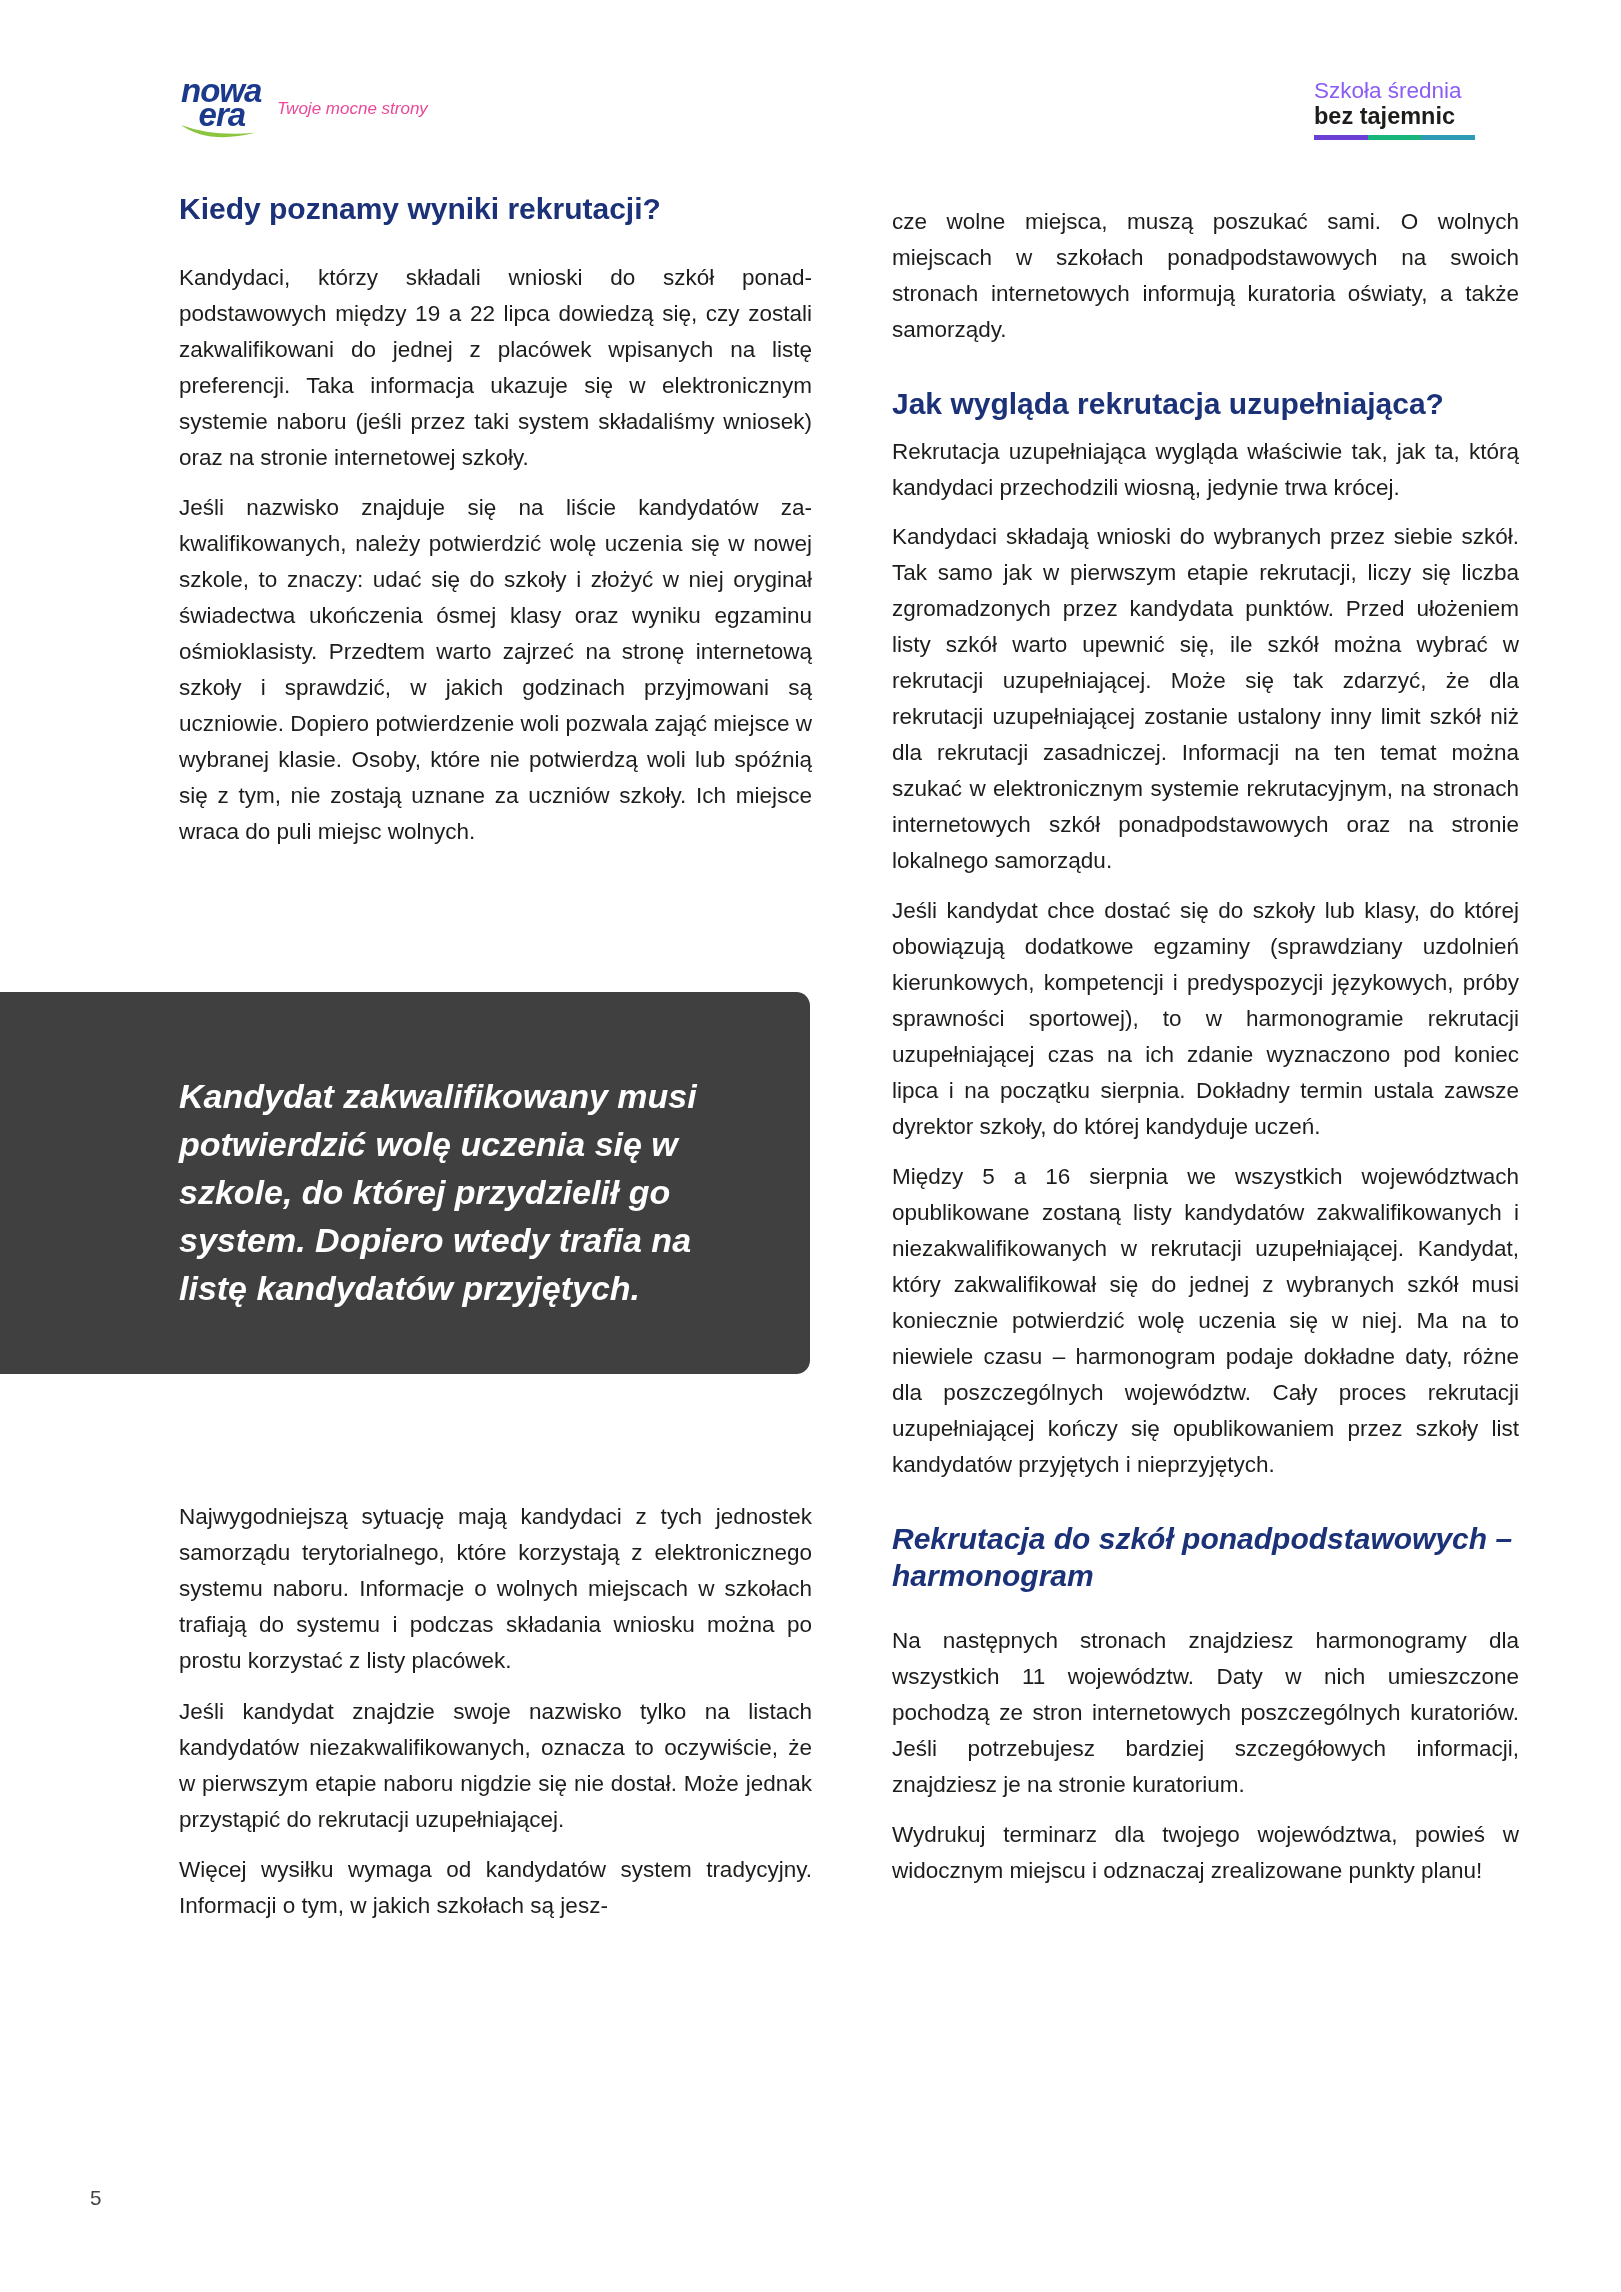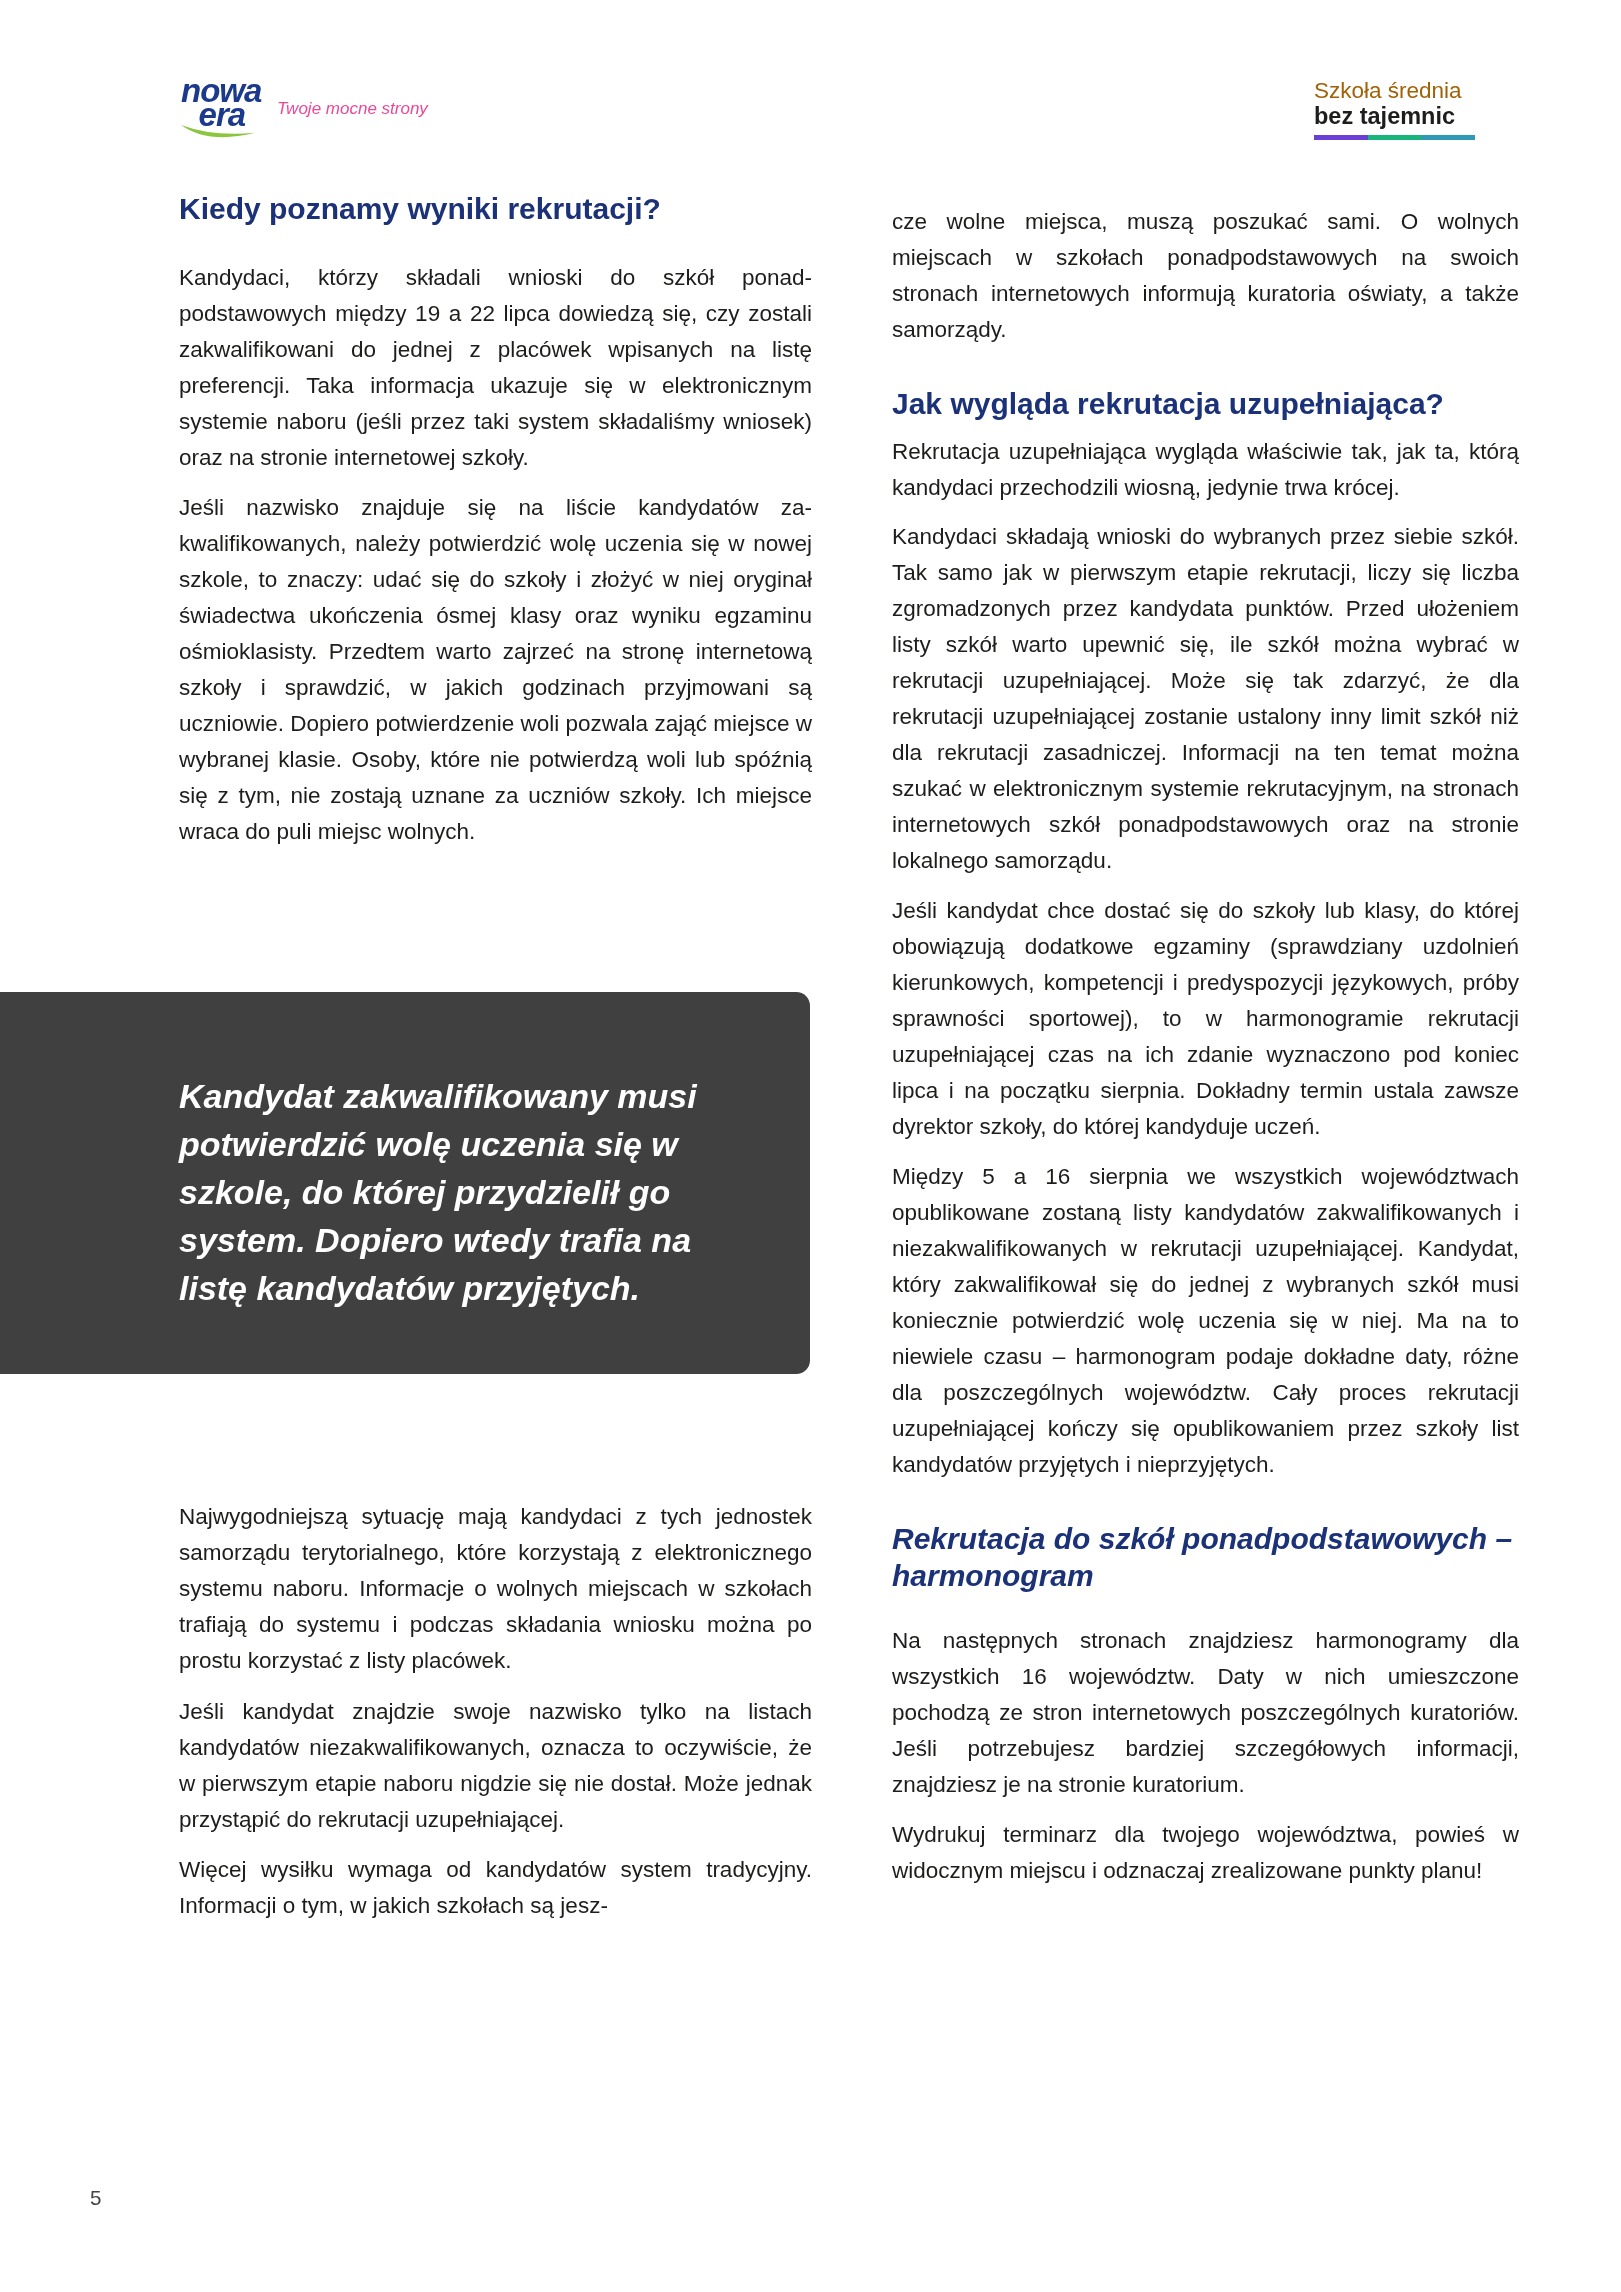--- a/index.html
+++ b/index.html
@@ -14,21 +14,21 @@
     font-family:"Liberation Sans", sans-serif; letter-spacing:-1px;
   }
   .logo .nowa { left:2px; top:-5.9px; font-size:33px; }
   .logo .era  { left:19.6px; top:17.6px; font-size:33px; }
   .logo svg { position:absolute; left:0; top:43px; }
   .tagline {
     position:absolute; left:277px; top:99px; font-size:17px; font-style:italic;
     color:#ec4899; font-family:"Liberation Sans", sans-serif;
   }
   .brand { position:absolute; right:140px; top:78px; text-align:left; width:167px; }
-  .brand .l1 { font-size:22.5px; color:#a16207; line-height:25.5px; }
+  .brand .l1 { font-size:22.5px; color:#8b5cf6; line-height:25.5px; }
   .brand .l2 { font-size:23.5px; font-weight:bold; color:#1d1d1b; line-height:25.5px; }
   .brand .bars { display:flex; margin-top:5.9px; height:4.9px; width:161px; }
   .brand .bars span { flex:1; }
 
   .col { position:absolute; width:633px; }
   .col.left { left:179px; }
   .col.right { left:853px; width:627px; }
   h2 {
     margin:0; color:#1b3178; font-weight:bold; font-size:30px; line-height:37px;
     font-family:"Liberation Sans", sans-serif;
@@ -88,18 +88,18 @@
 </div>
 
 <div class="col right" style="top:204px;margin-left:39px;">
   <p>cze wolne miejsca, muszą poszukać sami. O wolnych miejscach w szkołach ponadpodstawowych na swoich stronach internetowych informują kuratoria oświaty, a także samorządy.</p>
   <h2 style="margin-top:37px;">Jak wygląda rekrutacja uzupełniająca?</h2>
   <p style="margin-top:11.8px;">Rekrutacja uzupełniająca wygląda właściwie tak, jak ta, którą kandydaci przechodzili wiosną, jedynie trwa krócej.</p>
   <p style="margin-top:13.7px;">Kandydaci składają wnioski do wybranych przez siebie szkół. Tak samo jak w pierwszym etapie rekrutacji, liczy się liczba zgromadzonych przez kandydata punktów. Przed ułożeniem listy szkół warto upewnić się, ile szkół można wybrać w rekrutacji uzupełniającej. Może się tak zdarzyć, że dla rekrutacji uzupełniającej zostanie usta­lony inny limit szkół niż dla rekrutacji zasadniczej. In­formacji na ten temat można szukać w elektronicznym systemie rekrutacyjnym, na stronach internetowych szkół ponadpodstawowych oraz na stronie lokalne­go samorządu.</p>
   <p style="margin-top:13.7px;">Jeśli kandydat chce dostać się do szkoły lub klasy, do której obowiązują dodatkowe egzaminy (sprawdziany uzdolnień kierunkowych, kompetencji i predyspozycji językowych, próby sprawności sportowej), to w harmo­nogramie rekrutacji uzupełniającej czas na ich zdanie wyznaczono pod koniec lipca i na początku sierpnia. Dokładny termin ustala zawsze dyrektor szkoły, do któ­rej kandyduje uczeń.</p>
   <p style="margin-top:13.7px;">Między 5 a 16 sierpnia we wszystkich województwach opublikowane zostaną listy kandydatów zakwalifiko­wanych i niezakwalifikowanych w rekrutacji uzupeł­niającej. Kandydat, który zakwalifikował się do jednej z wybranych szkół musi koniecznie potwierdzić wolę uczenia się w niej. Ma na to niewiele czasu – harmono­gram podaje dokładne daty, różne dla poszczególnych województw. Cały proces rekrutacji uzupełniającej koń­czy się opublikowaniem przez szkoły list kandydatów przyjętych i nieprzyjętych.</p>
   <h2 style="margin-top:37px;font-style:italic;">Rekrutacja do szkół ponadpodstawowych – harmonogram</h2>
-  <p style="margin-top:29px;">Na następnych stronach znajdziesz harmonogramy dla wszystkich 16 województw. Daty w nich umieszczone pochodzą ze stron internetowych poszczególnych ku­ratoriów. Jeśli potrzebujesz bardziej szczegółowych informacji, znajdziesz je na stronie kuratorium.</p>
+  <p style="margin-top:29px;">Na następnych stronach znajdziesz harmonogramy dla wszystkich 11 województw. Daty w nich umieszczone pochodzą ze stron internetowych poszczególnych ku­ratoriów. Jeśli potrzebujesz bardziej szczegółowych informacji, znajdziesz je na stronie kuratorium.</p>
   <p style="margin-top:13.7px;">Wydrukuj terminarz dla twojego województwa, po­wieś w widocznym miejscu i odznaczaj zrealizowane punkty planu!</p>
 </div>
 
 <div class="page-num">5</div>
 
 
 </body></html>

